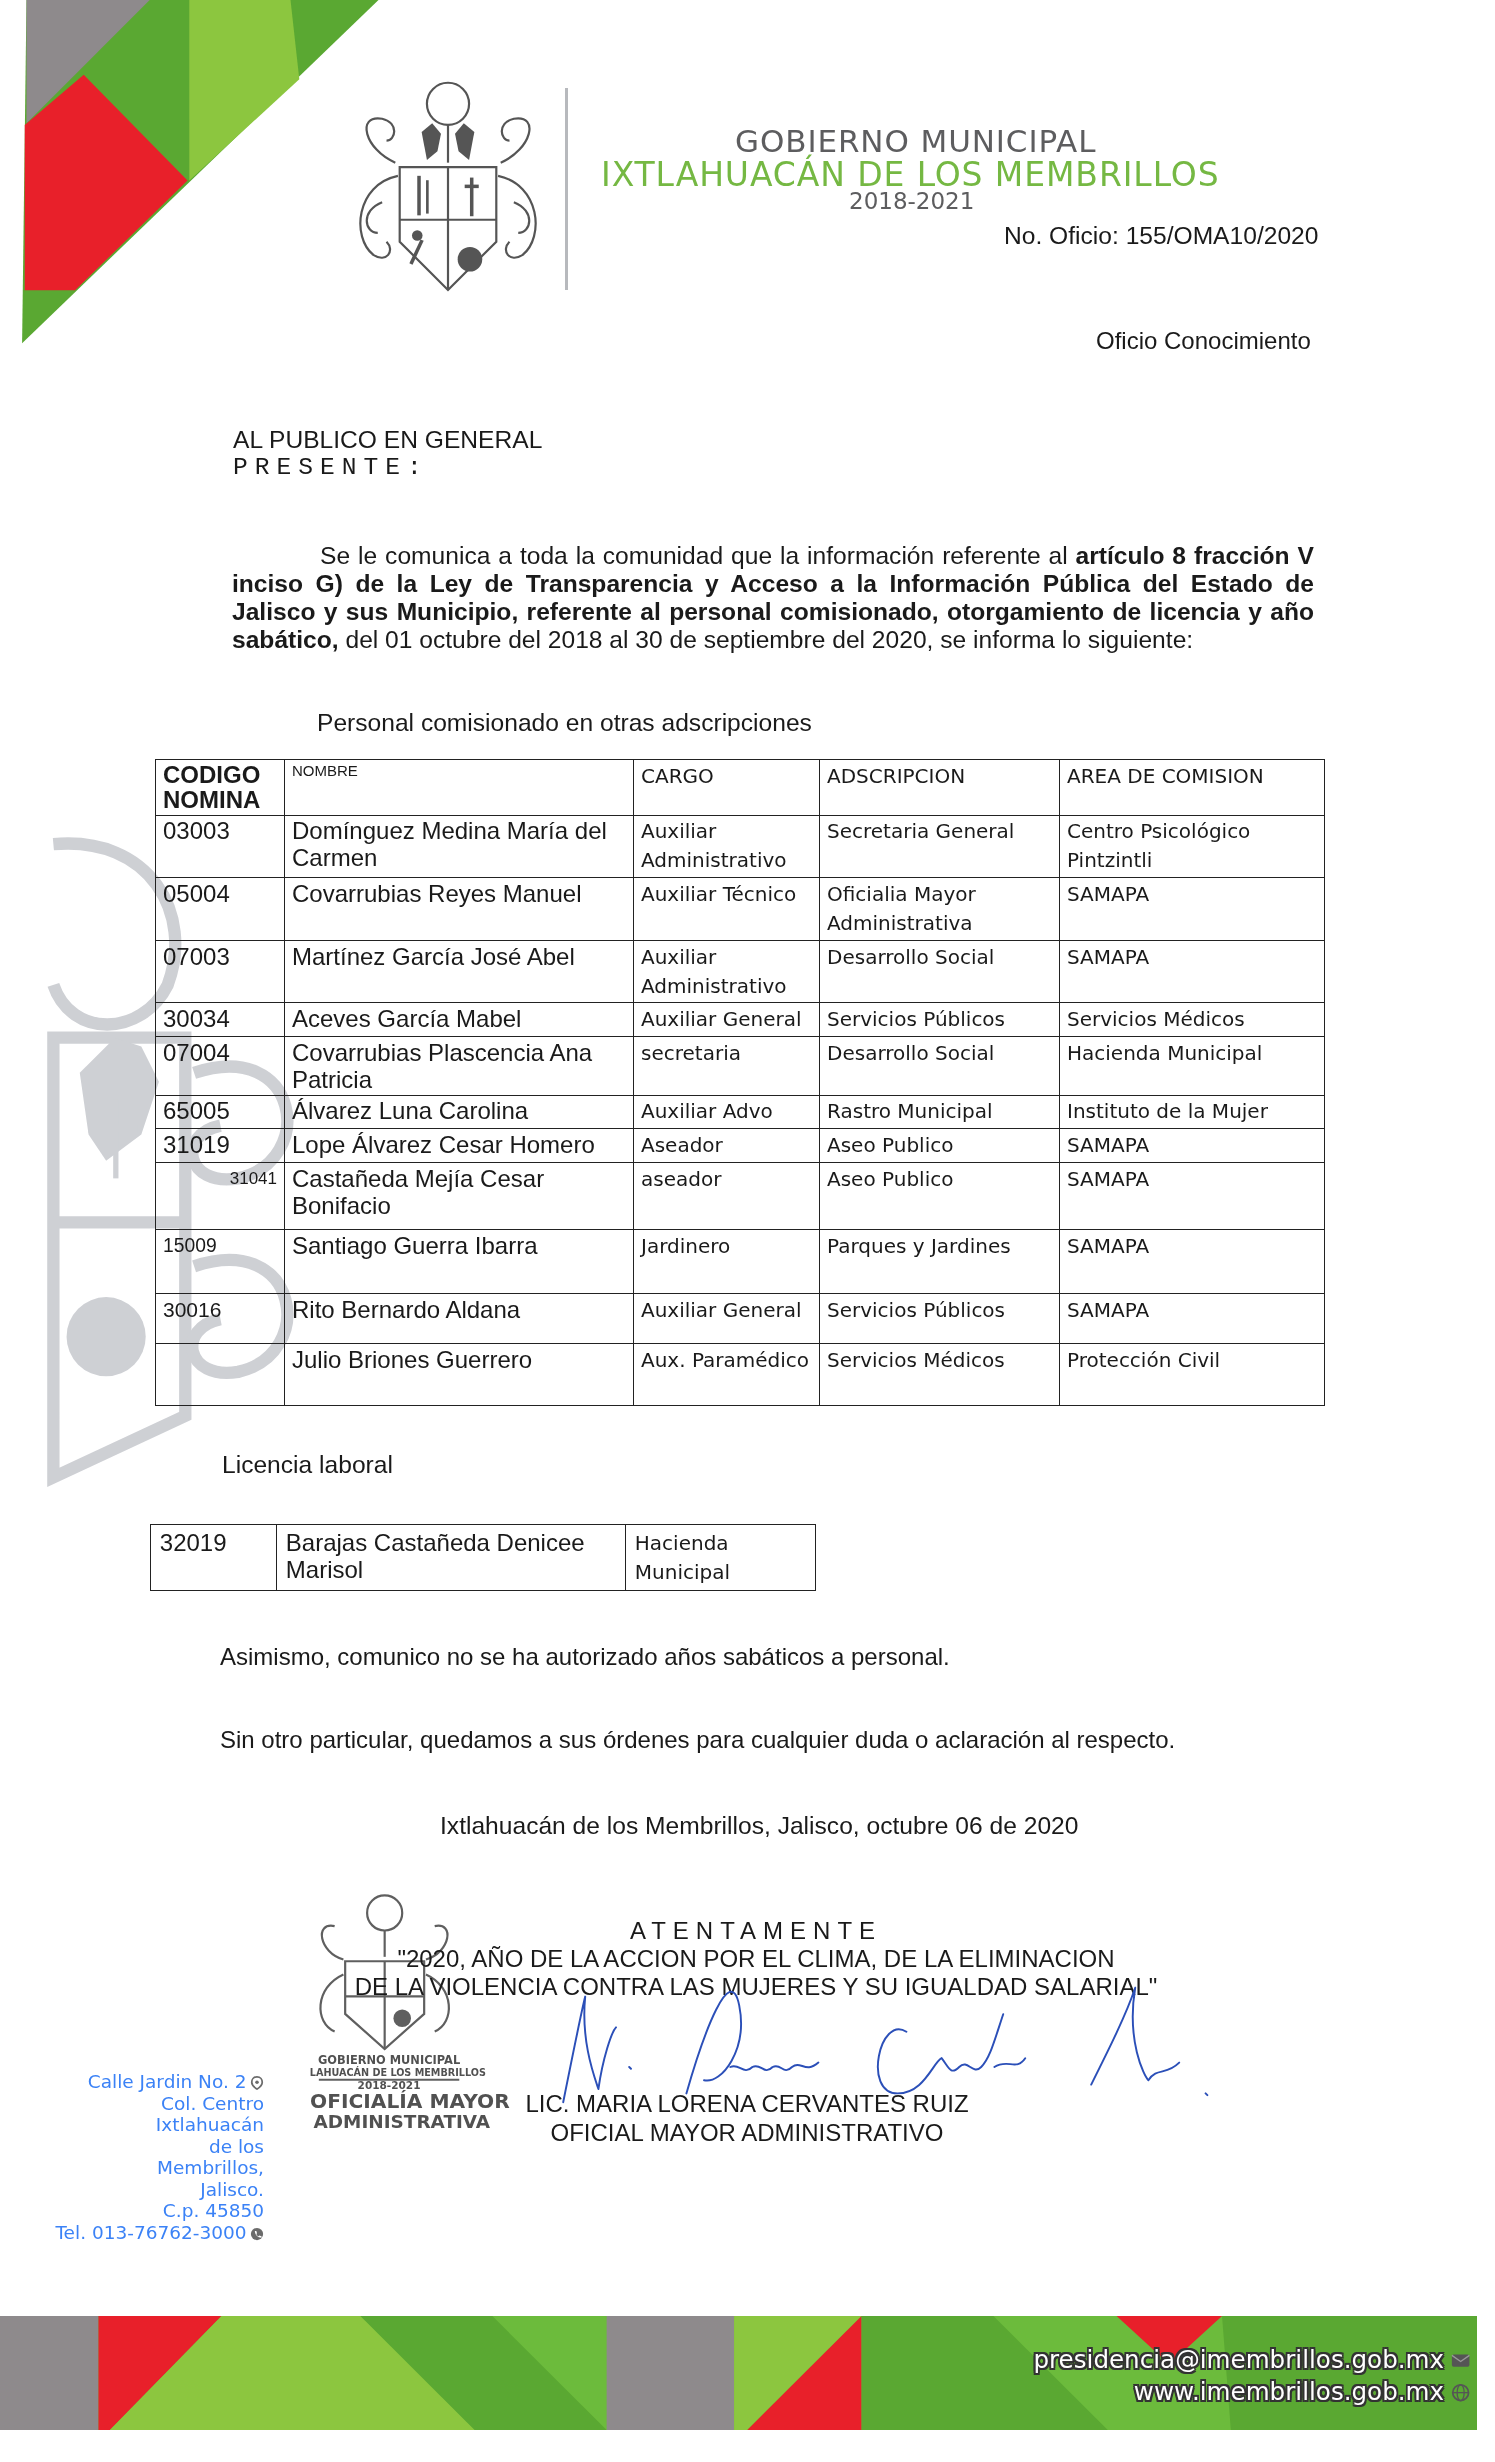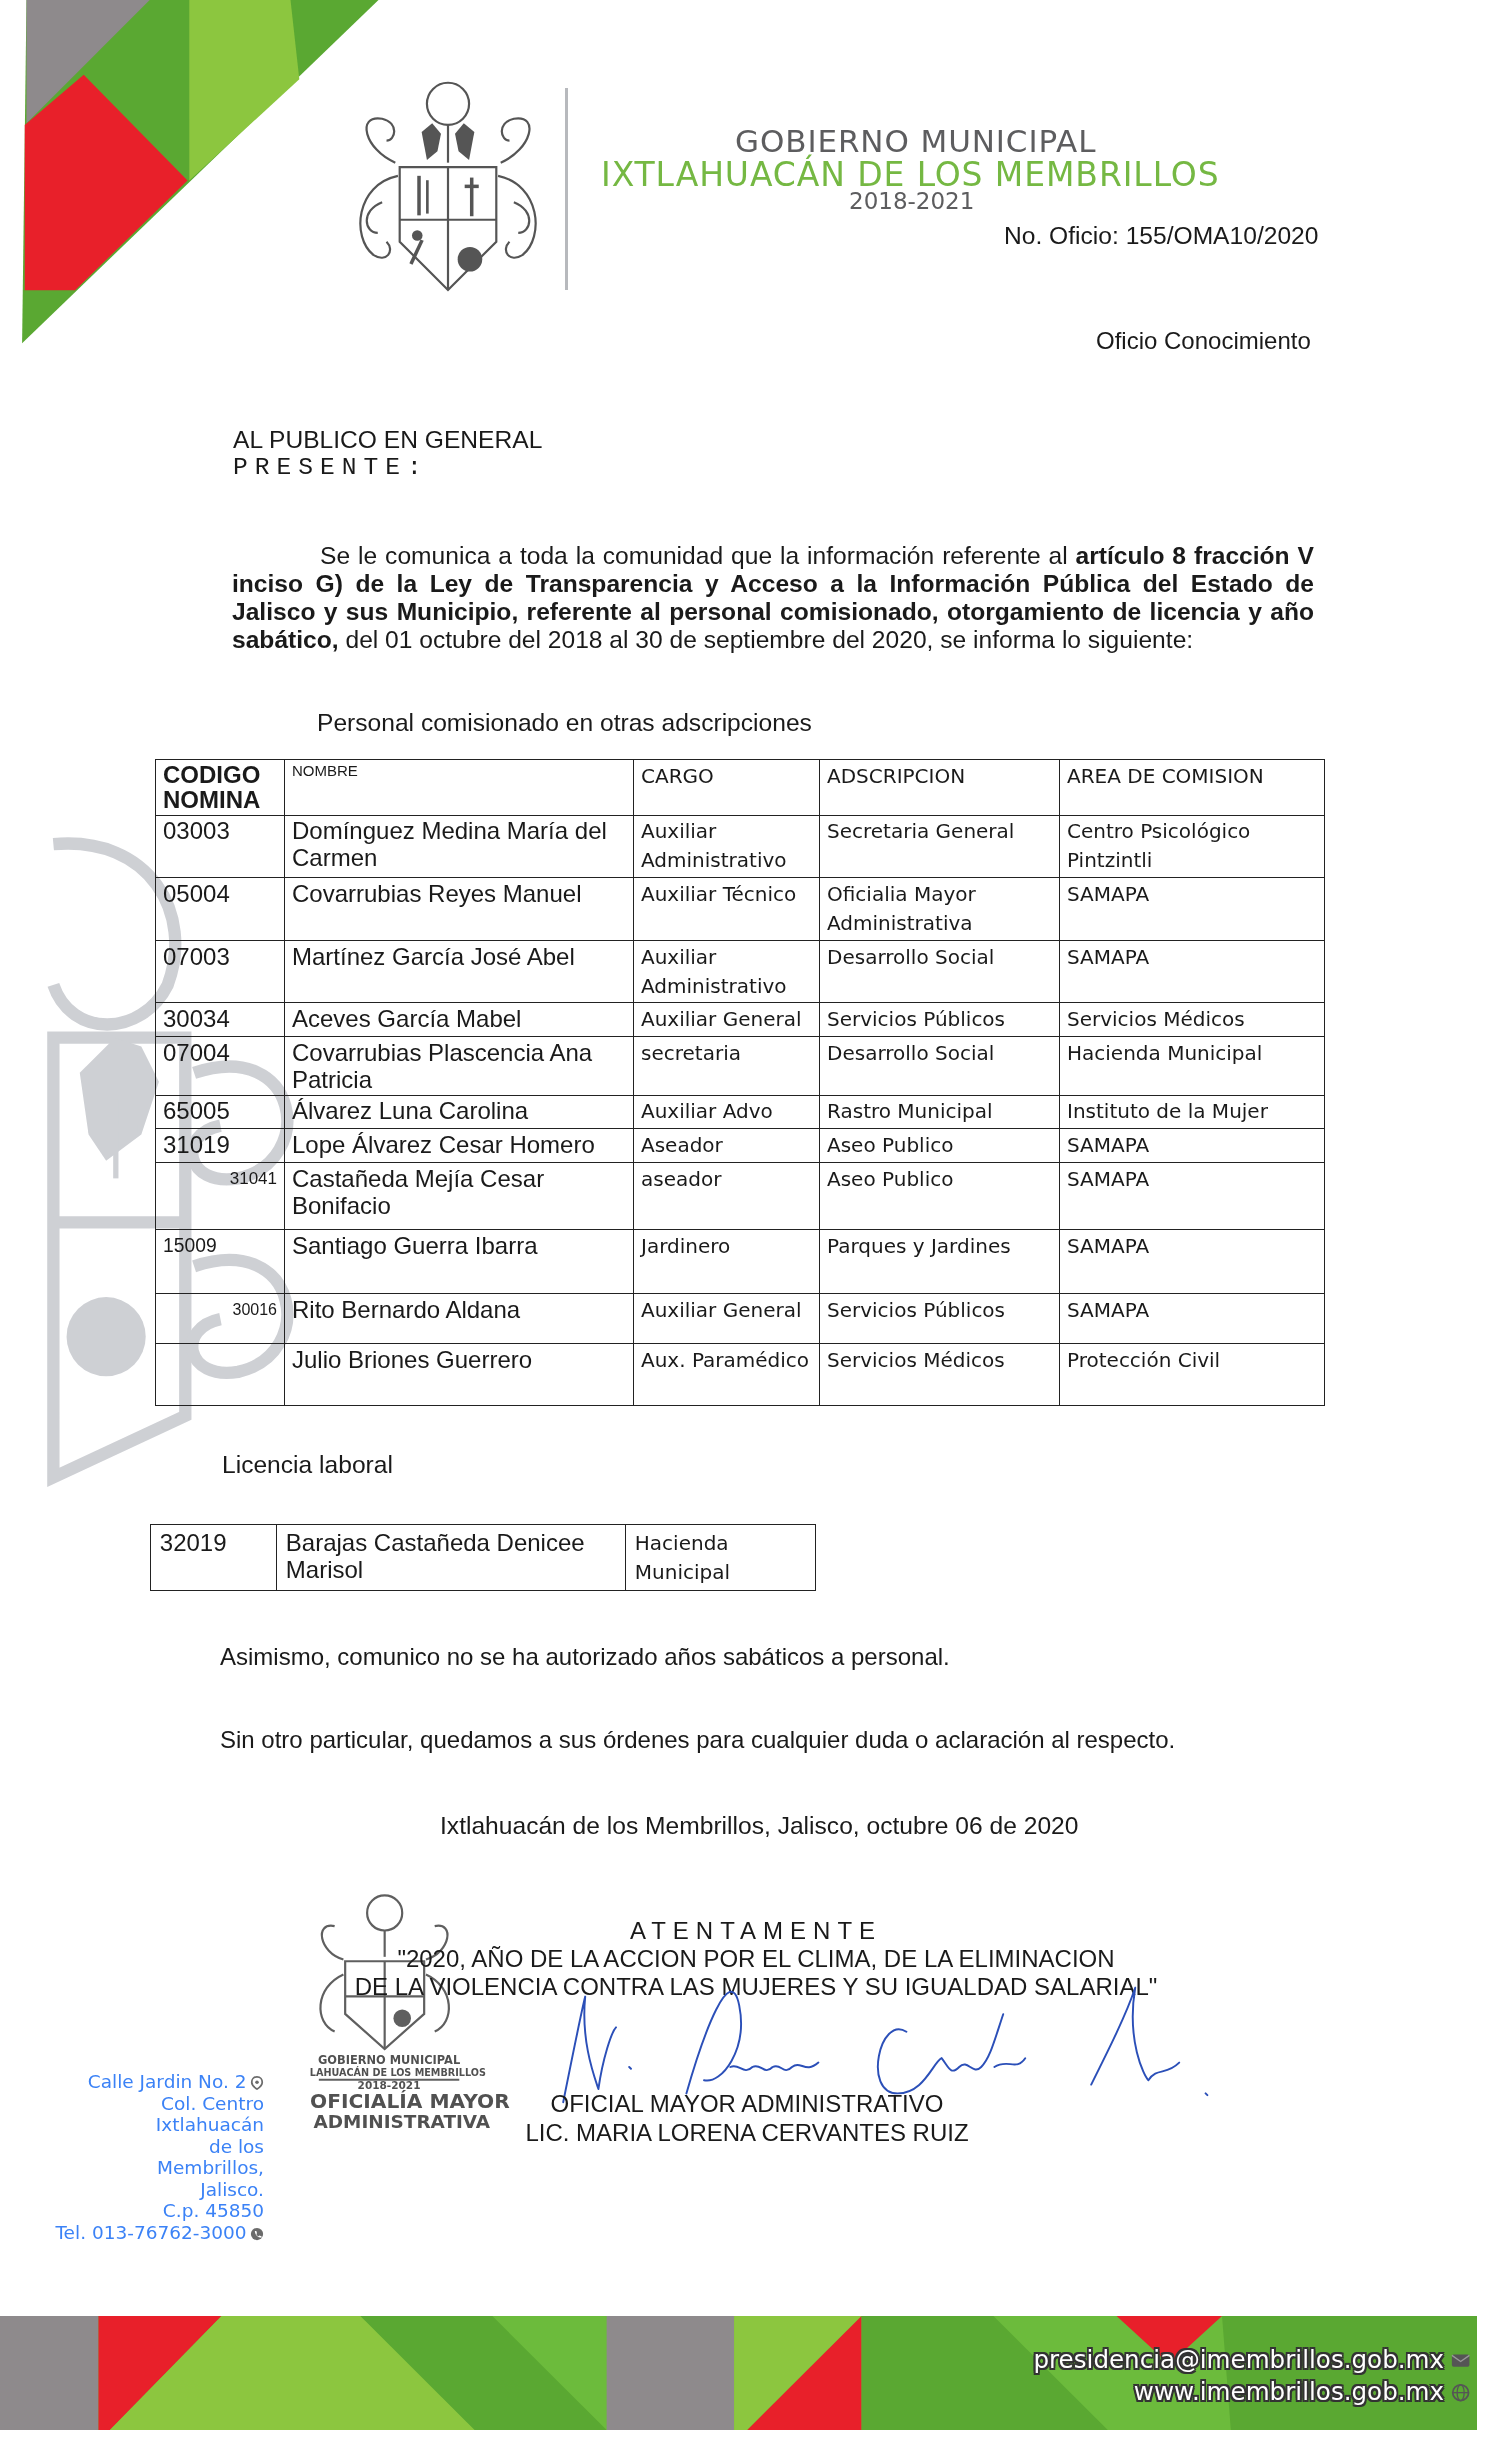--- a/index.html
+++ b/index.html
@@ -189,21 +189,21 @@
     <td class="cal">SAMAPA</td>
   </tr>
       <tr style="height: 64px;">
     <td style="font-size: 19.3px;">15009</td>
     <td>Santiago Guerra Ibarra</td>
     <td class="cal">Jardinero</td>
     <td class="cal">Parques y Jardines</td>
     <td class="cal">SAMAPA</td>
   </tr>
       <tr style="height: 50px;">
-    <td style="font-size: 16px; text-align: right;">30016</td>
+    <td style="font-size: 21px;">30016</td>
     <td>Rito Bernardo Aldana</td>
     <td class="cal">Auxiliar General</td>
     <td class="cal">Servicios Públicos</td>
     <td class="cal">SAMAPA</td>
   </tr>
       <tr style="height: 62px; margin-top: 28px;">
     <td></td>
     <td>Julio Briones Guerrero</td>
     <td class="cal">Aux. Paramédico</td>
     <td class="cal">Servicios Médicos</td>
@@ -266,22 +266,22 @@
 <svg class="signature" viewBox="0 0 800 150">
   <g fill="none" stroke="#2b4fb8" stroke-width="2.2" stroke-linecap="round">
     <path d="M40 140 C 50 90 60 40 65 20 M65 20 C 60 70 75 110 80 125 M80 125 C 85 90 95 60 100 55 M115 100 l2 2"></path>
     <path d="M180 130 C 200 60 230 -20 240 30 C 250 80 220 120 200 115 M230 100 C 240 95 245 110 255 100 C 265 95 268 110 278 100 C 288 95 290 110 300 100 C 310 92 315 108 330 95"></path>
     <path d="M430 60 C 400 40 380 130 420 130 C 450 130 460 95 470 90 C 478 100 480 110 490 100 C 500 90 505 110 515 100 C 525 90 530 70 540 40 M530 100 C 545 90 555 105 565 90"></path>
     <path d="M640 120 C 660 80 680 40 690 10 M690 10 C 680 70 700 110 705 115 M705 115 C 715 100 725 110 740 95 M770 130 l2 2"></path>
   </g>
 </svg>
 
 <div class="signer">
+  <div>LIC. MARIA LORENA CERVANTES RUIZ</div>
   <div>OFICIAL MAYOR ADMINISTRATIVO</div>
-  <div>LIC. MARIA LORENA CERVANTES RUIZ</div>
 </div>
 
 <div class="address">
   <div><span>Calle Jardin No. 2</span><svg class="ic" viewBox="0 0 16 16">
         <path d="M8 1 C4 1 2 4 2 7 C2 11 8 15 8 15 C8 15 14 11 14 7 C14 4 12 1 8 1 Z" fill="none" stroke="#6b6b6b" stroke-width="2"></path>
         <circle cx="8" cy="7" r="2" fill="#6b6b6b"></circle>
       </svg></div>
   <div>Col. Centro</div>
   <div>Ixtlahuacán</div>
   <div>de los</div>

